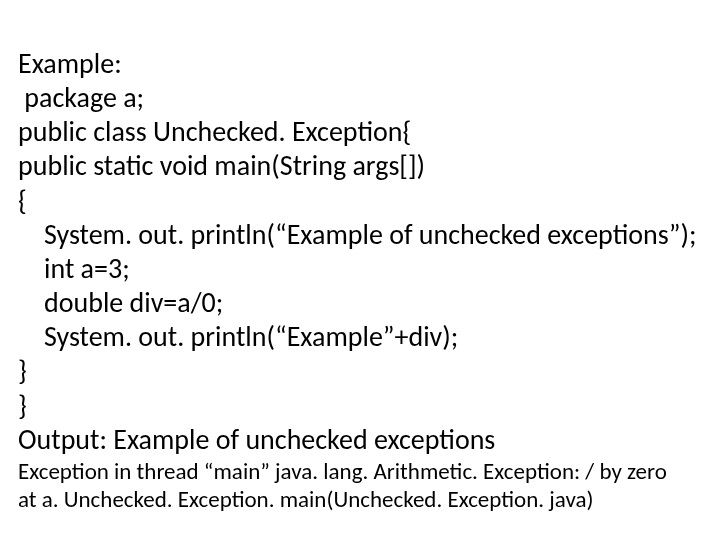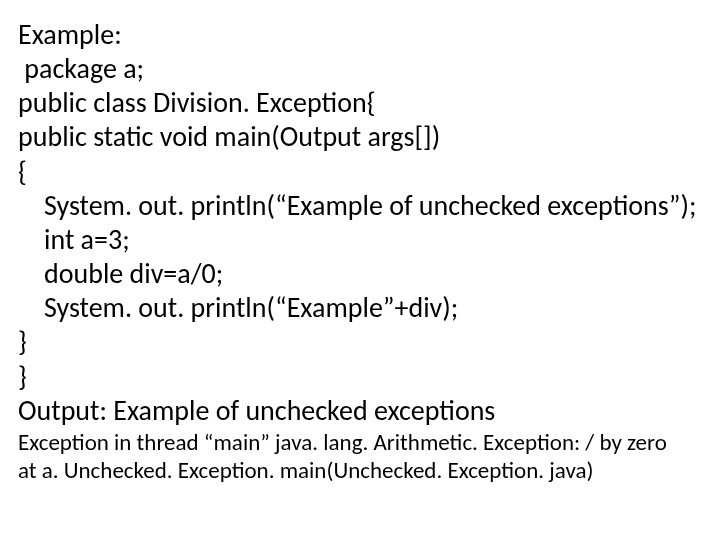--- a/index.html
+++ b/index.html
@@ -9,20 +9,21 @@
     height: 540px;
     background: #ffffff;
     font-family: Calibri, "Segoe UI", Arial, sans-serif;
     color: #000000;
   }
   .slide {
     box-sizing: border-box;
     padding: 18px 20px 16px 18px;
     width: 720px;
     height: 421px;
+    margin-top: 29px;
   }
   .line-lg {
     font-size: 28px;
     line-height: 1.22;
     white-space: pre;
   }
   .line-sm {
     font-size: 23px;
     line-height: 1.22;
     white-space: pre;
@@ -33,22 +34,22 @@
   .underline {
   }
 </style>
 </head>
 <body>
 
 <div class="slide">
 
   <div class="line-lg">Example:</div>
   <div class="line-lg"> package a;</div>
-  <div class="line-lg">public class Division. Exception{</div>
-  <div class="line-lg">public static void main(Output args[])</div>
+  <div class="line-lg">public class Unchecked. Exception{</div>
+  <div class="line-lg">public static void main(String args[])</div>
   <div class="line-lg">{</div>
   <div class="line-lg indent">System. out. println(“Example of unchecked exceptions”);</div>
   <div class="line-lg indent">int a=3;</div>
   <div class="line-lg indent">double div=a/0;</div>
   <div class="line-lg indent">System. out. println(“Example”+div);</div>
   <div class="line-lg">}</div>
   <div class="line-lg">}</div>
 
   <div class="line-lg"><span class="underline">Output: </span><span>Example of unchecked exceptions</span></div>
 

